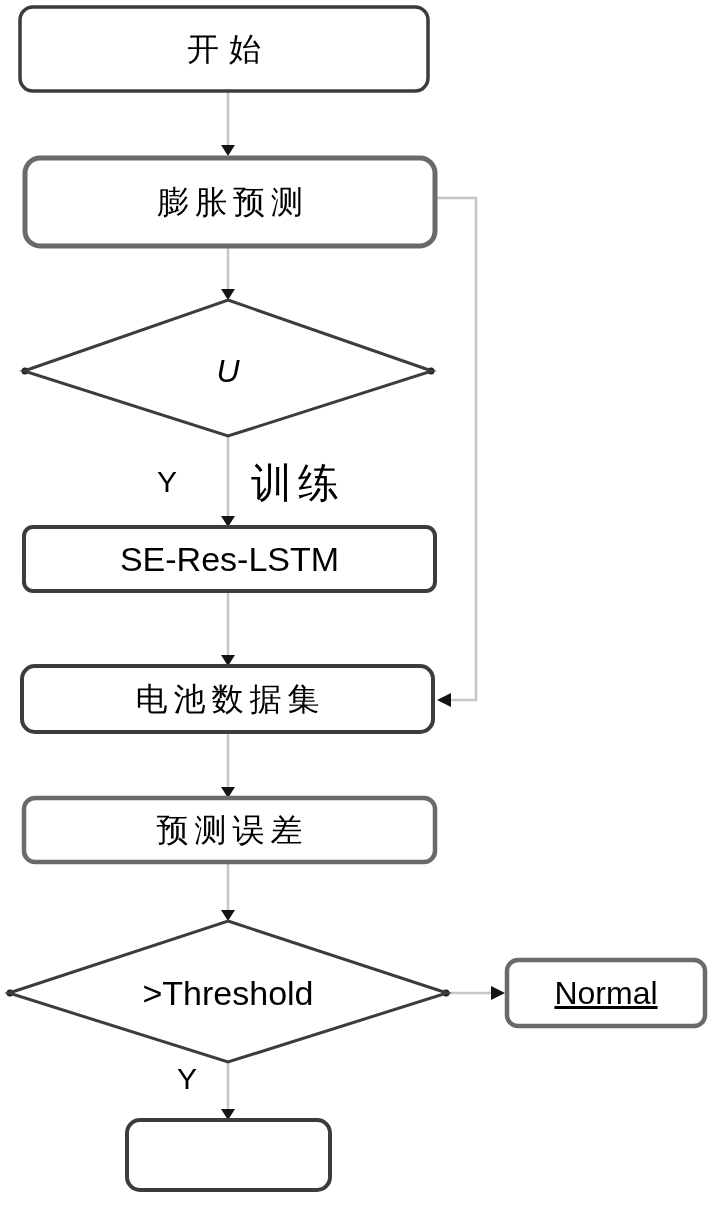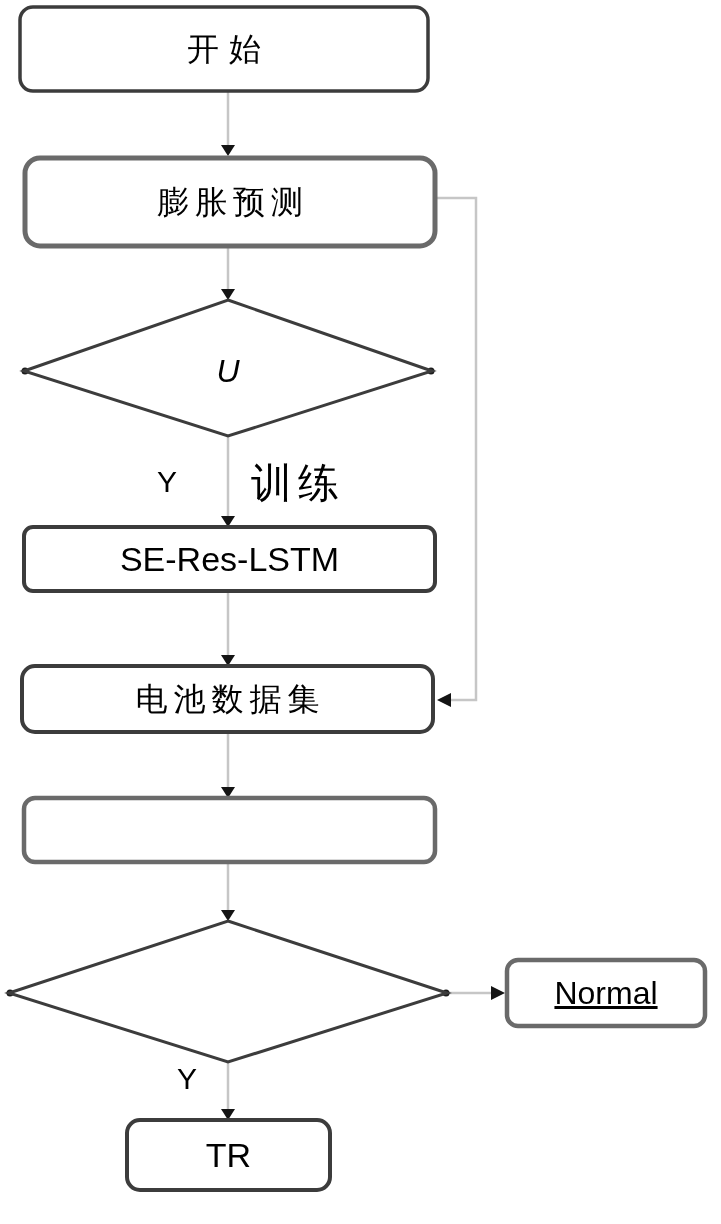--- a/index.html
+++ b/index.html
@@ -99,29 +99,32 @@
   </div>
 
   <div class="lbl en f34" style="left:24px; top:527px; width:411px; height:64px;">
     <span>SE-Res-LSTM</span>
   </div>
 
   <div class="lbl cn" style="left:22px; top:666px; width:411px; height:66px;">
     <span>电池数据集</span>
   </div>
 
+  <div class="lbl cn" style="left:24px; top:798px; width:411px; height:64px;">
+    <span>预测误差</span>
+  </div>
 
+  <div class="lbl en f34" style="left:9px; top:955px; width:438px; height:76px;">
+    <span>&gt;Threshold</span>
+  </div>
 
   <div class="lbl en f32" style="left:507px; top:960px; width:198px; height:66px;text-decoration:underline;">
     <span>Normal</span>
   </div>
 
-  <div class="lbl en f34" style="left:127px; top:1120px; width:203px; height:70px;">
-    <span>TR</span>
-  </div>
 
   <div class="lbl en f30" style="left:147px; top:464px; width:40px; height:36px;">
     <span>Y</span>
   </div>
 
   <div class="lbl cn f31" style="left:251px; top:464px; width:88px; height:38px;">
     <span>训练</span>
   </div>
 
   <div class="lbl en f30" style="left:167px; top:1061px; width:40px; height:36px;">

